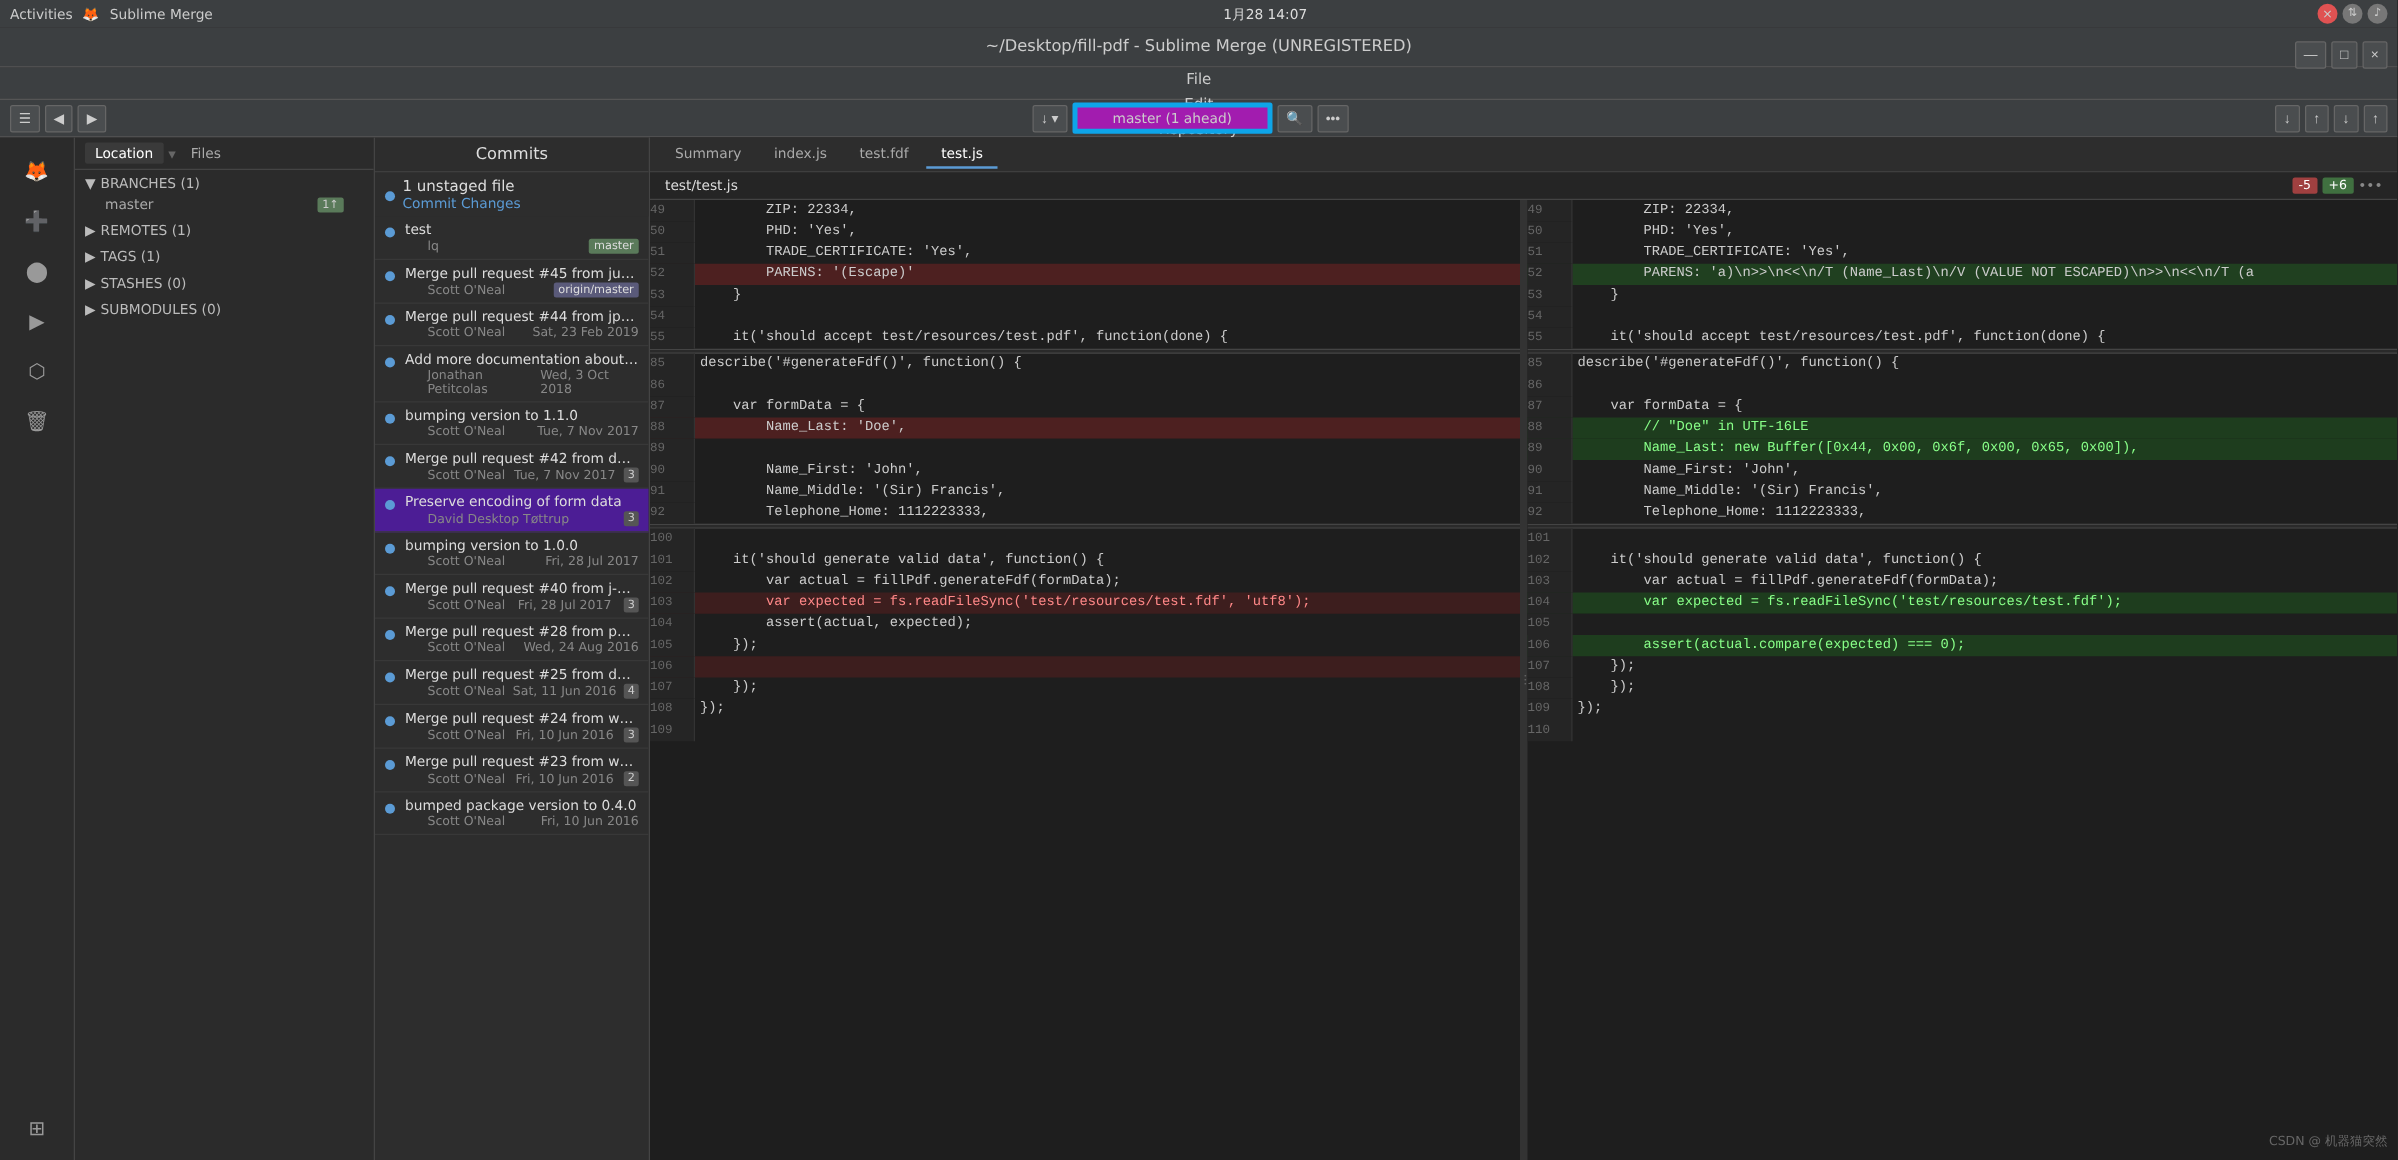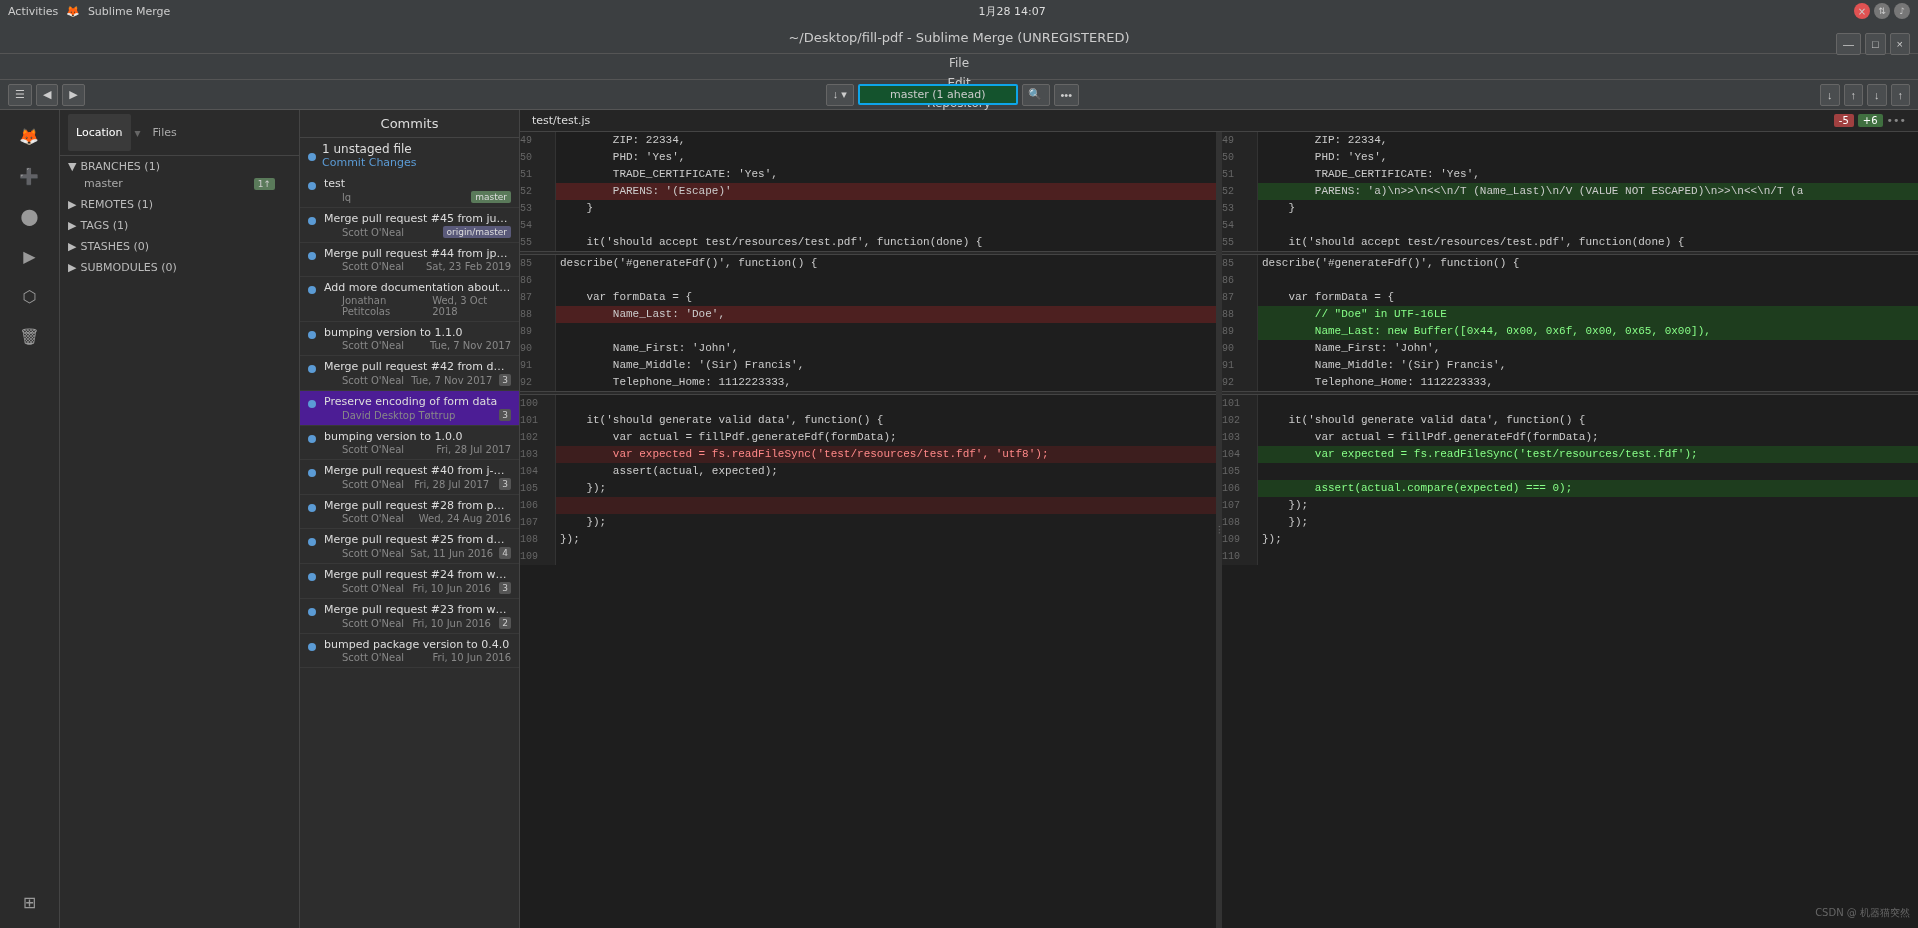--- a/index.html
+++ b/index.html
@@ -14,36 +14,36 @@
     
     #titlebar { background: #3c3f41; height: 32px; display: flex; align-items: center; justify-content: center; font-size: 13px; color: #ccc; border-bottom: 1px solid #555; }
     
     
     #menubar { background: #3c3f41; height: 26px; display: flex; align-items: center; padding: 0 4px; gap: 2px; border-bottom: 1px solid #555; flex-direction: column; }
     .menu-item { padding: 2px 8px; color: #ccc; cursor: pointer; font-size: 12px; }
     
     
     #toolbar { background: #3c3f41; height: 30px; display: flex; align-items: center; padding: 0 8px; gap: 4px; border-bottom: 1px solid #555; }
     .toolbar-btn { background: #4a4d4f; border: 1px solid #666; color: #ccc; padding: 2px 6px; cursor: pointer; font-size: 11px; border-radius: 2px; height: 22px; display: flex; align-items: center; gap: 2px; }
-    #branch-display { background: #14532d; border: 2px solid #0ea5e9; color: #ccc; padding: 2px 10px; font-size: 11px; border-radius: 2px; min-width: 160px; text-align: center; }
+    #branch-display { background: #a21caf; border: 4px solid #0ea5e9; color: #ccc; padding: 2px 10px; font-size: 11px; border-radius: 2px; min-width: 160px; text-align: center; }
     #toolbar-center { flex: 1; display: flex; justify-content: center; align-items: center; gap: 4px; }
     #toolbar-right { display: flex; align-items: center; gap: 4px; margin-left: auto; }
     
     
     #main { display: flex; height: calc(928px - 110px); }
     
     
     #icon-sidebar { width: 60px; background: #2b2b2b; display: flex; flex-direction: column; align-items: center; padding-top: 8px; gap: 4px; border-right: 1px solid #444; }
     .icon-btn { width: 40px; height: 36px; display: flex; align-items: center; justify-content: center; color: #999; cursor: pointer; border-radius: 4px; font-size: 16px; }
     .icon-btn.active { color: #fff; }
     
     
     #commits-panel { width: 240px; background: #2b2b2b; border-right: 1px solid #444; display: flex; flex-direction: column; overflow: hidden; }
     #location-bar { display: flex; align-items: center; gap: 4px; padding: 4px 8px; border-bottom: 1px solid #444; }
-    .location-tab { padding: 12px 8px; font-size: 11px; color: #aaa; cursor: pointer; }
+    .location-tab { padding: 2px 8px; font-size: 11px; color: #aaa; cursor: pointer; }
     .location-tab.active { color: #fff; background: #3a3a3a; border-radius: 2px; }
     #branches-tree { overflow-y: auto; flex: 1; font-size: 11px; }
     .tree-section { padding: 2px 0; }
     .tree-section-header { display: flex; align-items: center; gap: 4px; padding: 2px 8px; color: #bbb; cursor: pointer; }
     .tree-item { padding: 2px 24px; color: #aaa; cursor: pointer; display: flex; align-items: center; justify-content: space-between; }
     .tree-item .badge { background: #5a7a5a; color: #ccc; font-size: 9px; padding: 1px 4px; border-radius: 2px; }
     
     
     #commits-list-panel { width: 220px; background: #2d2d2d; border-right: 1px solid #444; display: flex; flex-direction: column; overflow: hidden; }
     #commits-list-header { padding: 6px 12px; border-bottom: 1px solid #444; font-size: 13px; color: #ddd; text-align: center; }
@@ -365,20 +365,26 @@
             <div class="commit-meta">
               <span class="commit-author">Scott O'Neal</span>
               <span class="commit-date">Fri, 10 Jun 2016</span>
             </div>
           </div>
         </div>
       </div>
   </div>
 
   <div id="diff-panel">
+    <div id="diff-tabs">
+      <div class="diff-tab">Summary</div>
+      <div class="diff-tab">index.js</div>
+      <div class="diff-tab">test.fdf</div>
+      <div class="diff-tab active">test.js</div>
+    </div>
     <div id="diff-file-bar">
       <div class="diff-filename">test/test.js</div>
       <div class="diff-stats">
         <span class="stat-minus">-5</span>
         <span class="stat-plus">+6</span>
         <span style="color:#888;cursor:pointer;">•••</span>
       </div>
     </div>
     <div id="diff-content">
       <div class="diff-side" id="diff-left">

